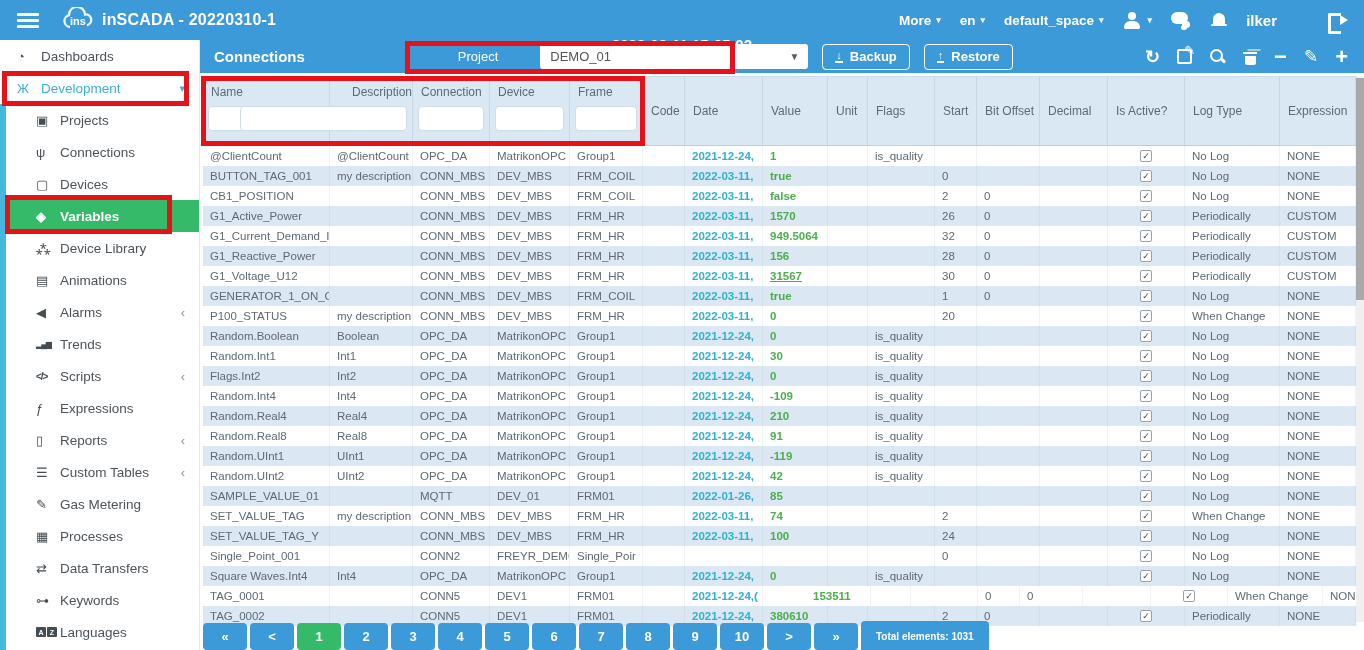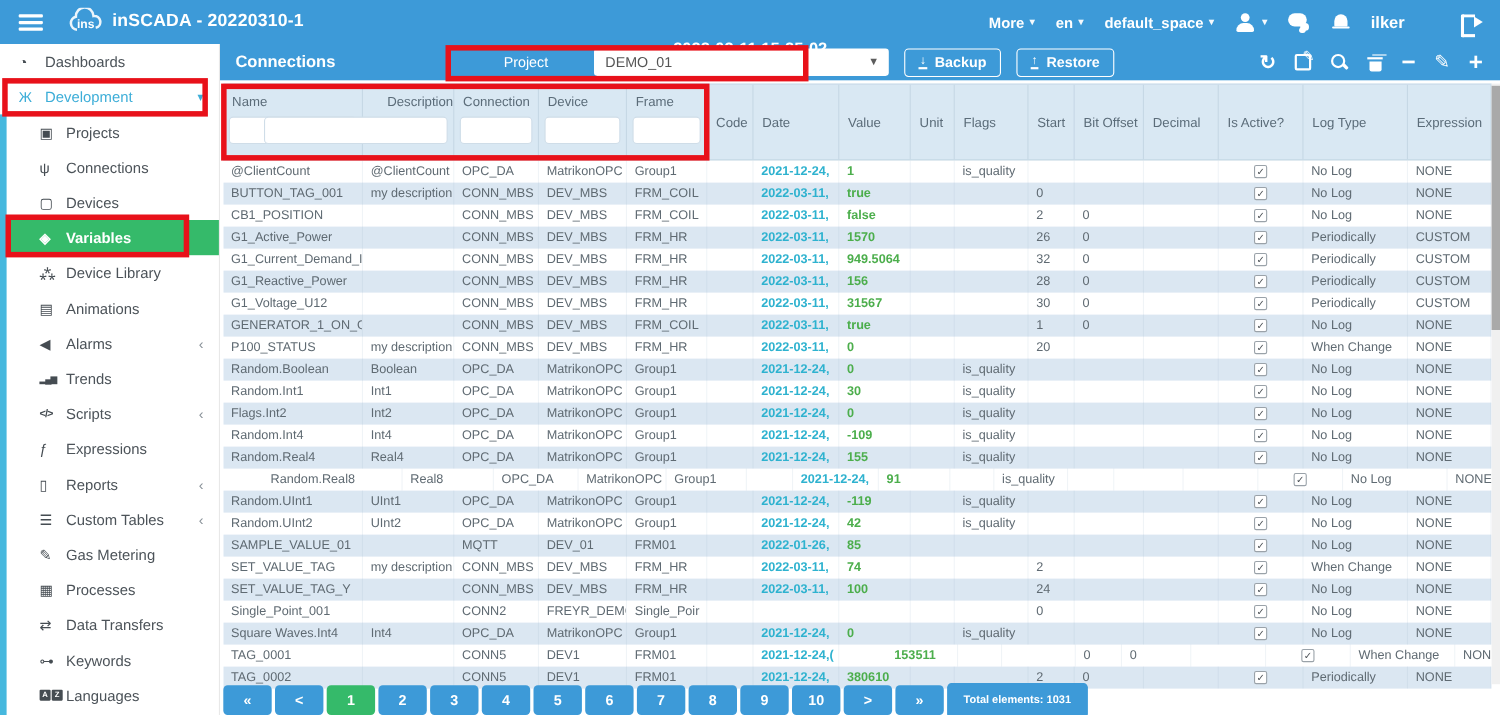--- a/index.html
+++ b/index.html
@@ -478,21 +478,21 @@
       <div class="tcell" style="width: 76px;">CUSTOM</div>
     </div>
     <div class="trow">
       <div class="tcell" style="width: 127px;">G1_Voltage_U12</div>
       <div class="tcell" style="width: 83px;"></div>
       <div class="tcell" style="width: 77px;">CONN_MBS</div>
       <div class="tcell" style="width: 80px;">DEV_MBS</div>
       <div class="tcell" style="width: 73px;">FRM_HR</div>
       <div class="tcell" style="width: 42px;"></div>
       <div class="tcell c-date" style="width: 78px;">2022-03-11,</div>
-      <div class="tcell c-value" style="width: 65px;">31567</div>
+      <div class="tcell c-value" style="width: 65px; text-decoration: underline;">31567</div>
       <div class="tcell" style="width: 40px;"></div>
       <div class="tcell" style="width: 67px;"></div>
       <div class="tcell" style="width: 42px;">30</div>
       <div class="tcell" style="width: 63px;">0</div>
       <div class="tcell" style="width: 68px;"></div>
       <div class="tcell c-active" style="width: 77px;">
         <span class="cb">✓</span>
       </div>
       <div class="tcell" style="width: 95px;">Periodically</div>
       <div class="tcell" style="width: 76px;">CUSTOM</div>
@@ -618,34 +618,34 @@
       <div class="tcell" style="width: 76px;">NONE</div>
     </div>
     <div class="trow alt">
       <div class="tcell" style="width: 127px;">Random.Real4</div>
       <div class="tcell" style="width: 83px;">Real4</div>
       <div class="tcell" style="width: 77px;">OPC_DA</div>
       <div class="tcell" style="width: 80px;">MatrikonOPC</div>
       <div class="tcell" style="width: 73px;">Group1</div>
       <div class="tcell" style="width: 42px;"></div>
       <div class="tcell c-date" style="width: 78px;">2021-12-24,</div>
-      <div class="tcell c-value" style="width: 65px;">155</div>
-      <div class="tcell" style="width: 40px;"></div>
-      <div class="tcell" style="width: 67px;">is_quality</div>
-      <div class="tcell" style="width: 42px;"></div>
-      <div class="tcell" style="width: 63px;"></div>
-      <div class="tcell" style="width: 68px;"></div>
-      <div class="tcell c-active" style="width: 77px;">
-        <span class="cb">✓</span>
-      </div>
-      <div class="tcell" style="width: 95px;">No Log</div>
-      <div class="tcell" style="width: 76px;">NONE</div>
-    </div>
-    <div class="trow">
-      <div class="tcell" style="width: 127px; margin-left: 36px;">Random.Real8</div>
+      <div class="tcell c-value" style="width: 65px;">210</div>
+      <div class="tcell" style="width: 40px;"></div>
+      <div class="tcell" style="width: 67px;">is_quality</div>
+      <div class="tcell" style="width: 42px;"></div>
+      <div class="tcell" style="width: 63px;"></div>
+      <div class="tcell" style="width: 68px;"></div>
+      <div class="tcell c-active" style="width: 77px;">
+        <span class="cb">✓</span>
+      </div>
+      <div class="tcell" style="width: 95px;">No Log</div>
+      <div class="tcell" style="width: 76px;">NONE</div>
+    </div>
+    <div class="trow">
+      <div class="tcell" style="width: 127px;">Random.Real8</div>
       <div class="tcell" style="width: 83px;">Real8</div>
       <div class="tcell" style="width: 77px;">OPC_DA</div>
       <div class="tcell" style="width: 80px;">MatrikonOPC</div>
       <div class="tcell" style="width: 73px;">Group1</div>
       <div class="tcell" style="width: 42px;"></div>
       <div class="tcell c-date" style="width: 78px;">2021-12-24,</div>
       <div class="tcell c-value" style="width: 65px;">91</div>
       <div class="tcell" style="width: 40px;"></div>
       <div class="tcell" style="width: 67px;">is_quality</div>
       <div class="tcell" style="width: 42px;"></div>

